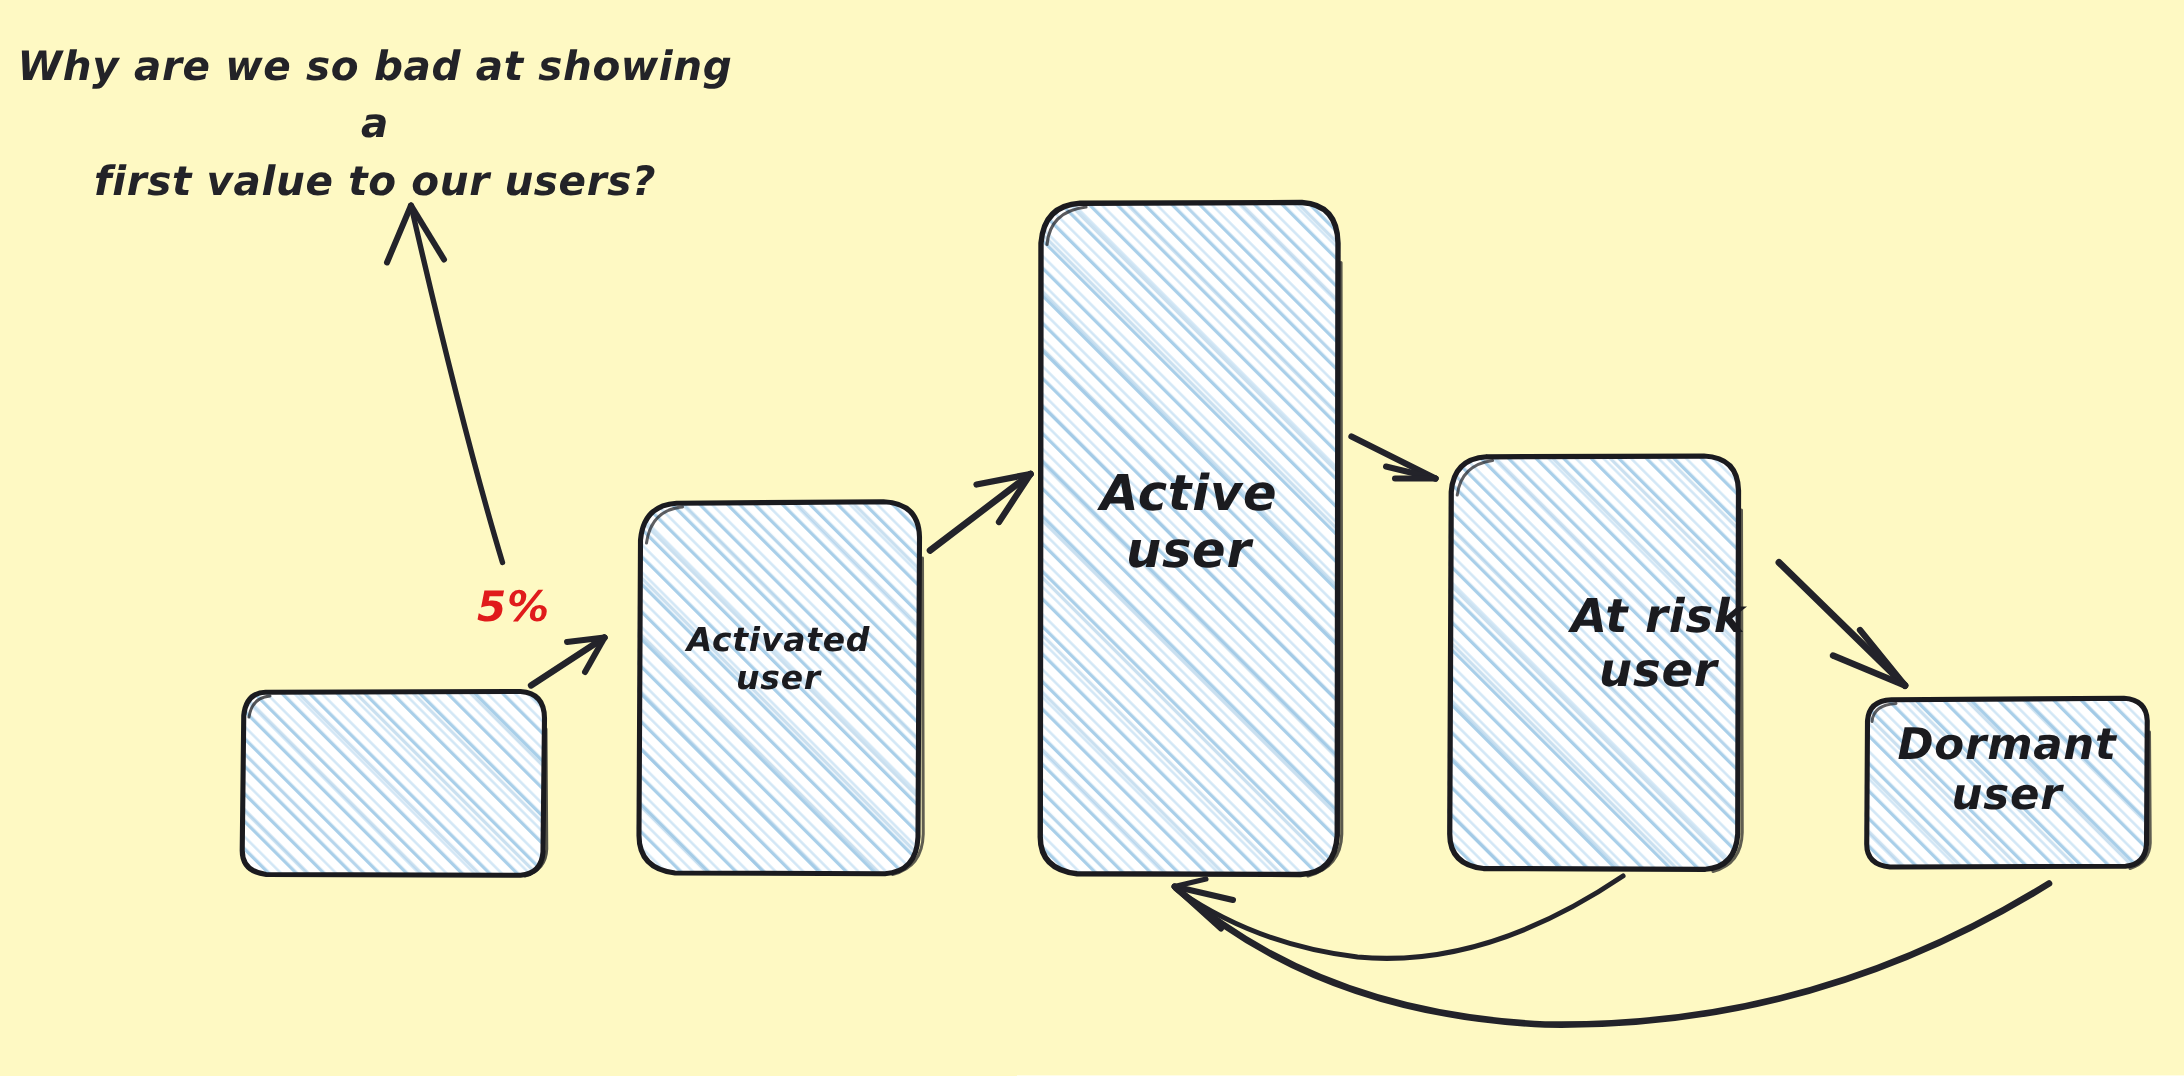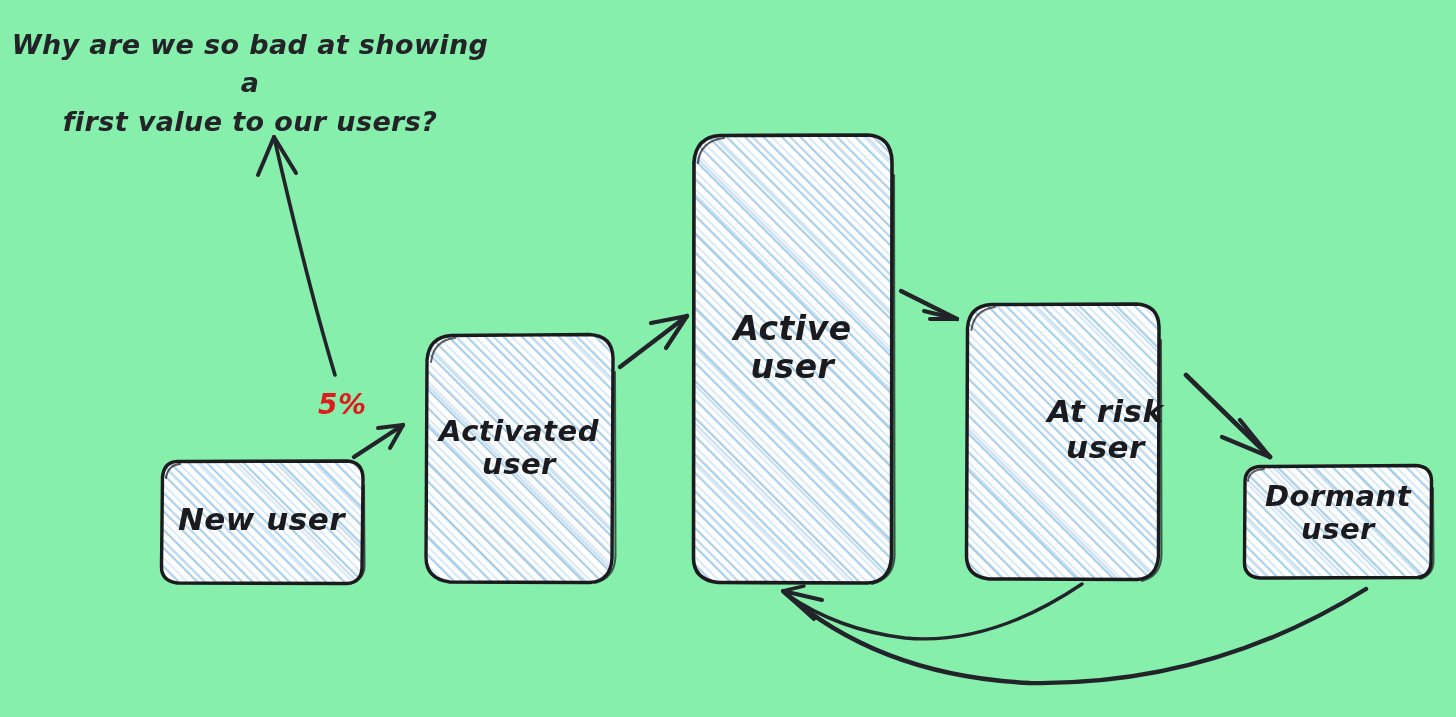--- a/index.html
+++ b/index.html
@@ -5,21 +5,21 @@
 <style>
   html, body {
     margin: 0;
     padding: 0;
     background: #ffffff;
   }
   #canvas {
     position: relative;
     width: 1456px;
     height: 717px;
-    background: #86efac;
+    background: #fef9c3;
     overflow: hidden;
     font-family: "DejaVu Sans", sans-serif;
   }
   #scene {
     position: absolute;
     left: 0;
     top: 0;
     width: 1456px;
     height: 717px;
   }
@@ -148,23 +148,22 @@
       <path d="M783 591 L814 619" fill="none" stroke="#23232a" stroke-width="4" stroke-linecap="round"></path>
       <path d="M783 591 L804 586" fill="none" stroke="#23232a" stroke-width="3.4" stroke-linecap="round"></path>
     </g>
   </svg>
 
   <div class="title-text" style="left:10px; top:26px; width:480px;">Why are we so bad at showing a
 first value to our users?</div>
 
   <div class="pct-text" style="left:318px; top:388px; color:#e01b1b;">5%</div>
 
-  <div class="node-label" style="left:160px; top:502px; width:203px; font-size:31px;">New user</div>
 
-  <div class="node-label" style="left:424px; top:415px; width:190px; font-size:29px;">Activated
+  <div class="node-label" style="left:424px; top:415px; width:190px; font-size:22px;">Activated
 user</div>
 
   <div class="node-label" style="left:692px; top:310px; width:201px; font-size:33px;">Active
 user</div>
 
   <div class="node-label" style="left:1008px; top:394px; width:195px; font-size:31px;">At risk
 user</div>
 
   <div class="node-label" style="left:1243px; top:480px; width:190px; font-size:29px;">Dormant
 user</div>

